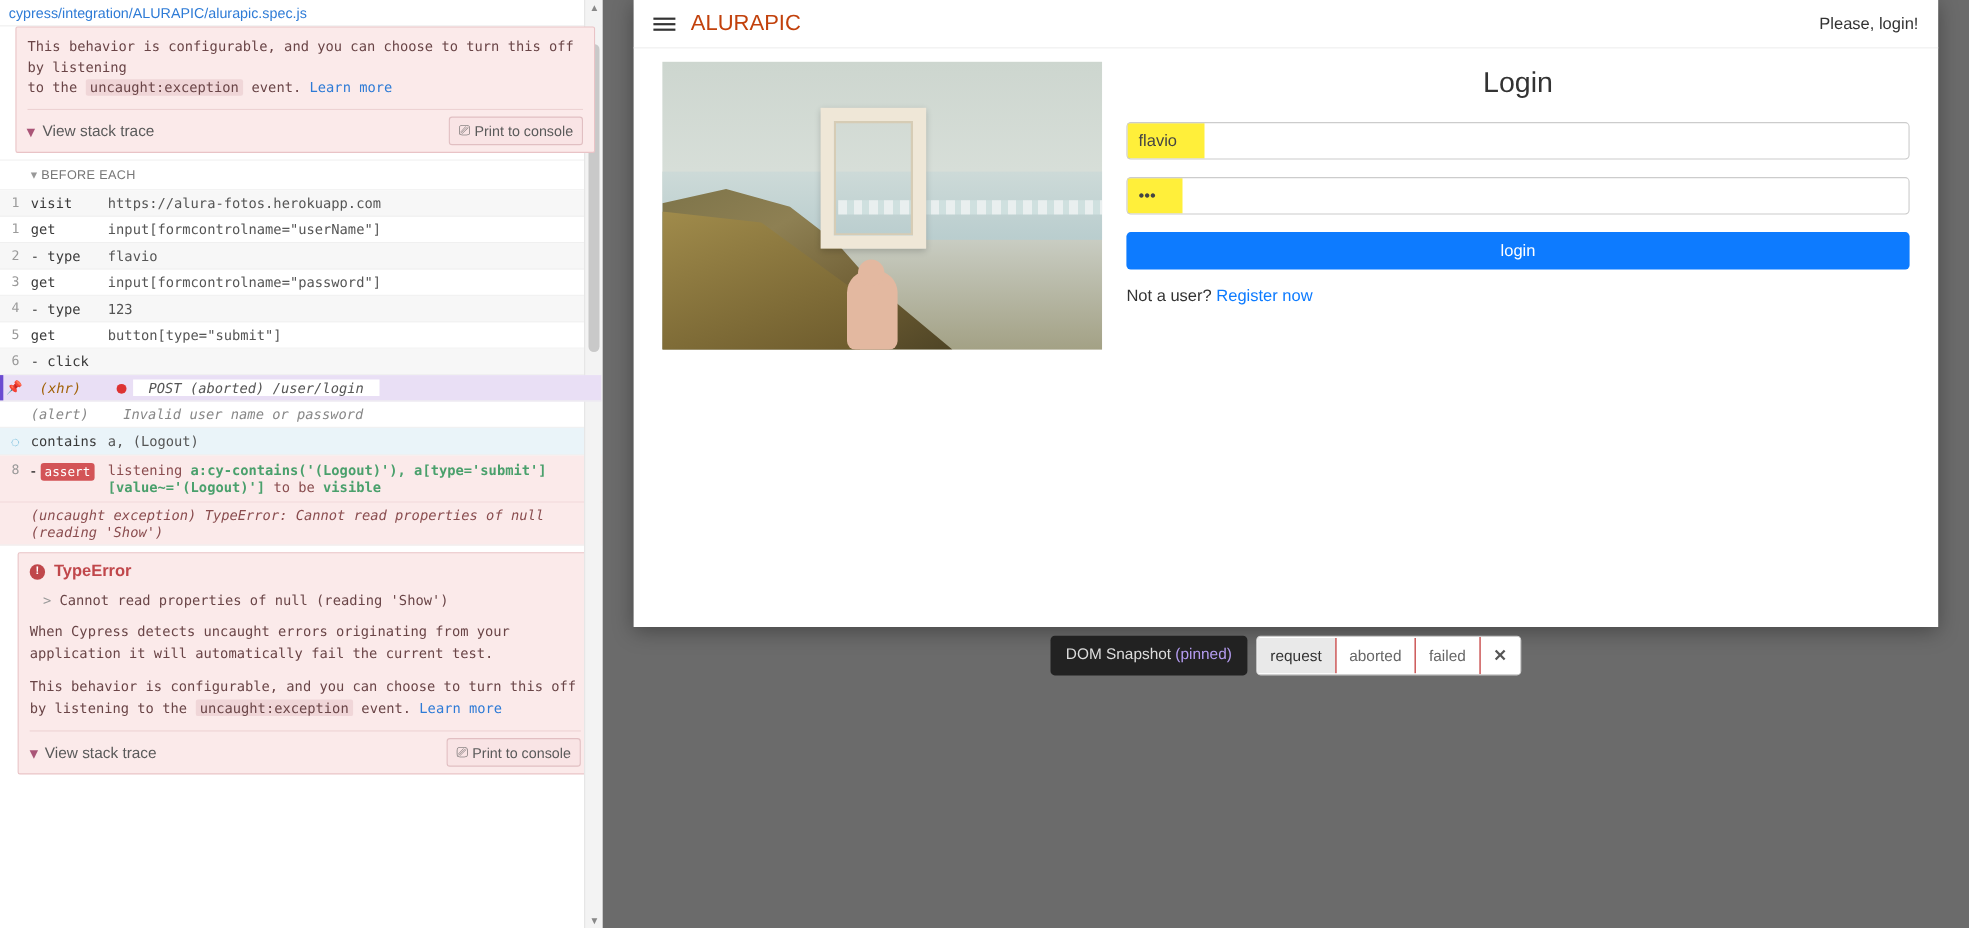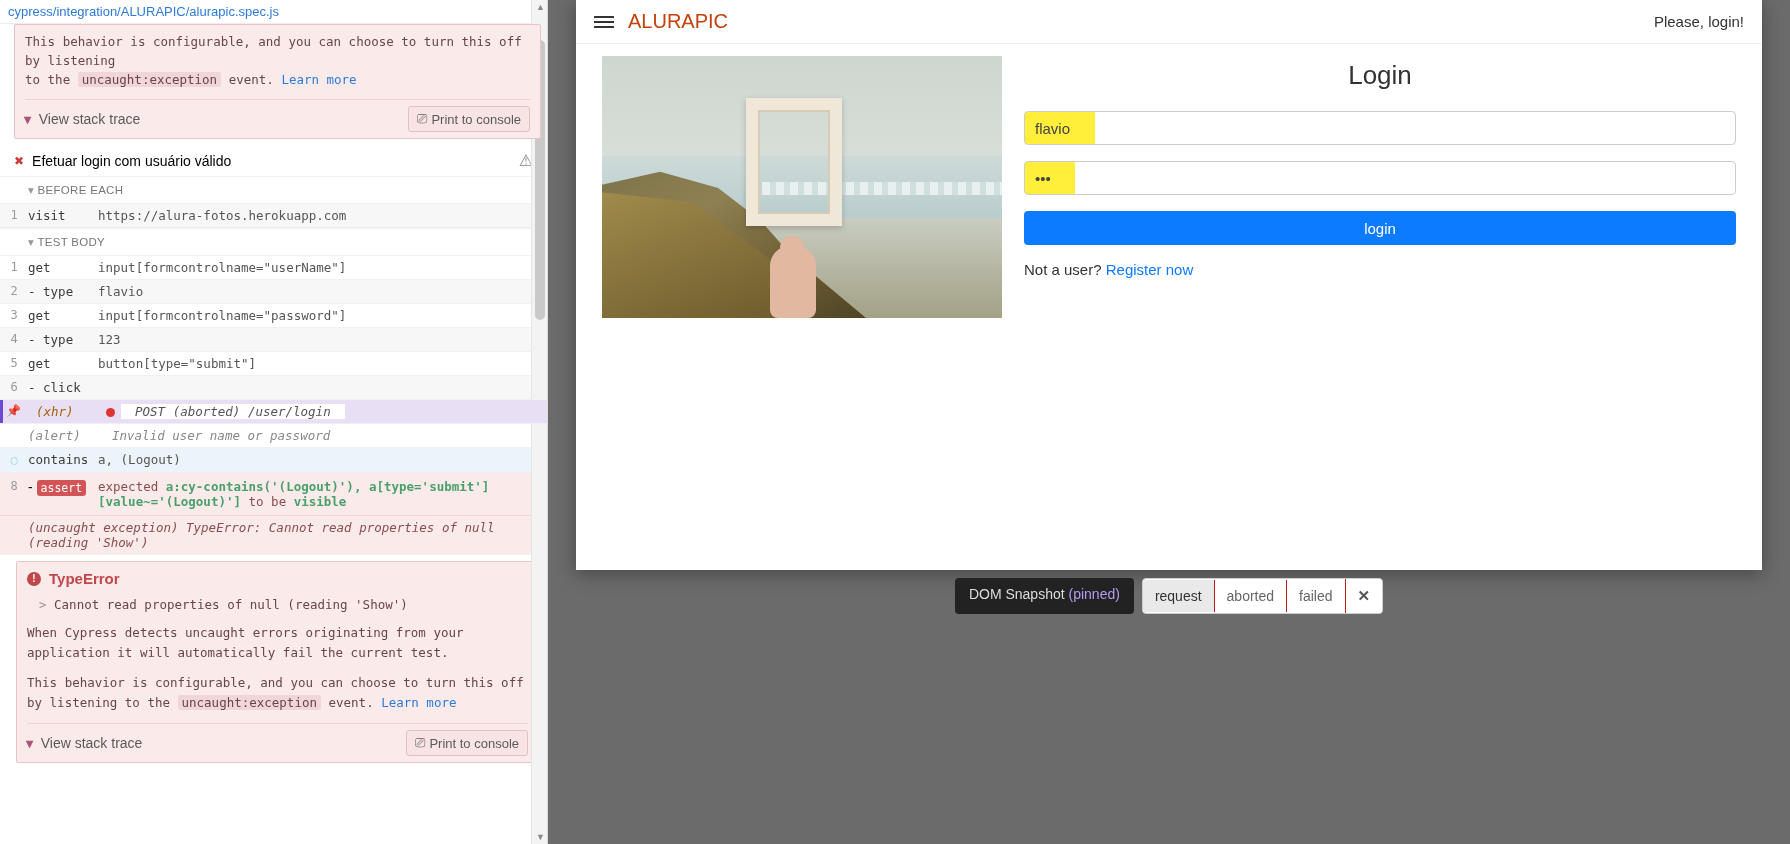--- a/index.html
+++ b/index.html
@@ -232,33 +232,28 @@
       </div>
       <div class="stack-row">
         <span class="stack-l"><span class="tri">▶</span><span>View stack trace</span></span>
         <button class="print-btn">
           <span>⎚</span>
           <span>Print to console</span>
         </button>
       </div>
     </div>
 
-    <div class="test-item fail">
-      <span>Efetuar login com usuário válido</span>
-      <span class="warn-icon">⚠</span>
-    </div>
 
     <div class="sec-hdr">BEFORE EACH</div>
     <div class="cmd-row zebra">
       <span class="num">1</span>
       <span class="cmd">visit</span>
       <span class="arg">https://alura-fotos.herokuapp.com</span>
     </div>
 
-    <div class="sec-hdr">TEST BODY</div>
     <div class="cmd-row">
       <span class="num">1</span>
       <span class="cmd">get</span>
       <span class="arg">input[formcontrolname="userName"]</span>
     </div>
     <div class="cmd-row zebra">
       <span class="num">2</span>
       <span class="cmd sub">type</span>
       <span class="arg">flavio</span>
     </div>
@@ -297,21 +292,21 @@
     </div>
     <div class="cmd-row contains-row">
       <span class="contains-ico">◌</span>
       <span class="cmd">contains</span>
       <span class="arg">a, (Logout)</span>
     </div>
     <div class="cmd-row assert-row" style="padding:6px 0;">
       <span class="num">8</span>
       <span style="width:70px;">- <span class="assert-pill">assert</span></span>
       <span class="arg">
-        <span>expected </span><b>a:cy-contains('(Logout)'), a[type='submit'][value~='(Logout)']</b><span> to be </span><b>visible</b>
+        <span>listening </span><b>a:cy-contains('(Logout)'), a[type='submit'][value~='(Logout)']</b><span> to be </span><b>visible</b>
       </span>
     </div>
     <div class="cmd-row uncaught-row">
       <span class="num"></span>
       <span class="arg"><span style="color:#8a4d4f;">(uncaught exception)</span> <span>TypeError: Cannot read properties of null (reading 'Show')</span></span>
     </div>
 
     <div class="err-box2">
       <div class="err-title">
         <span class="circ">!</span>

